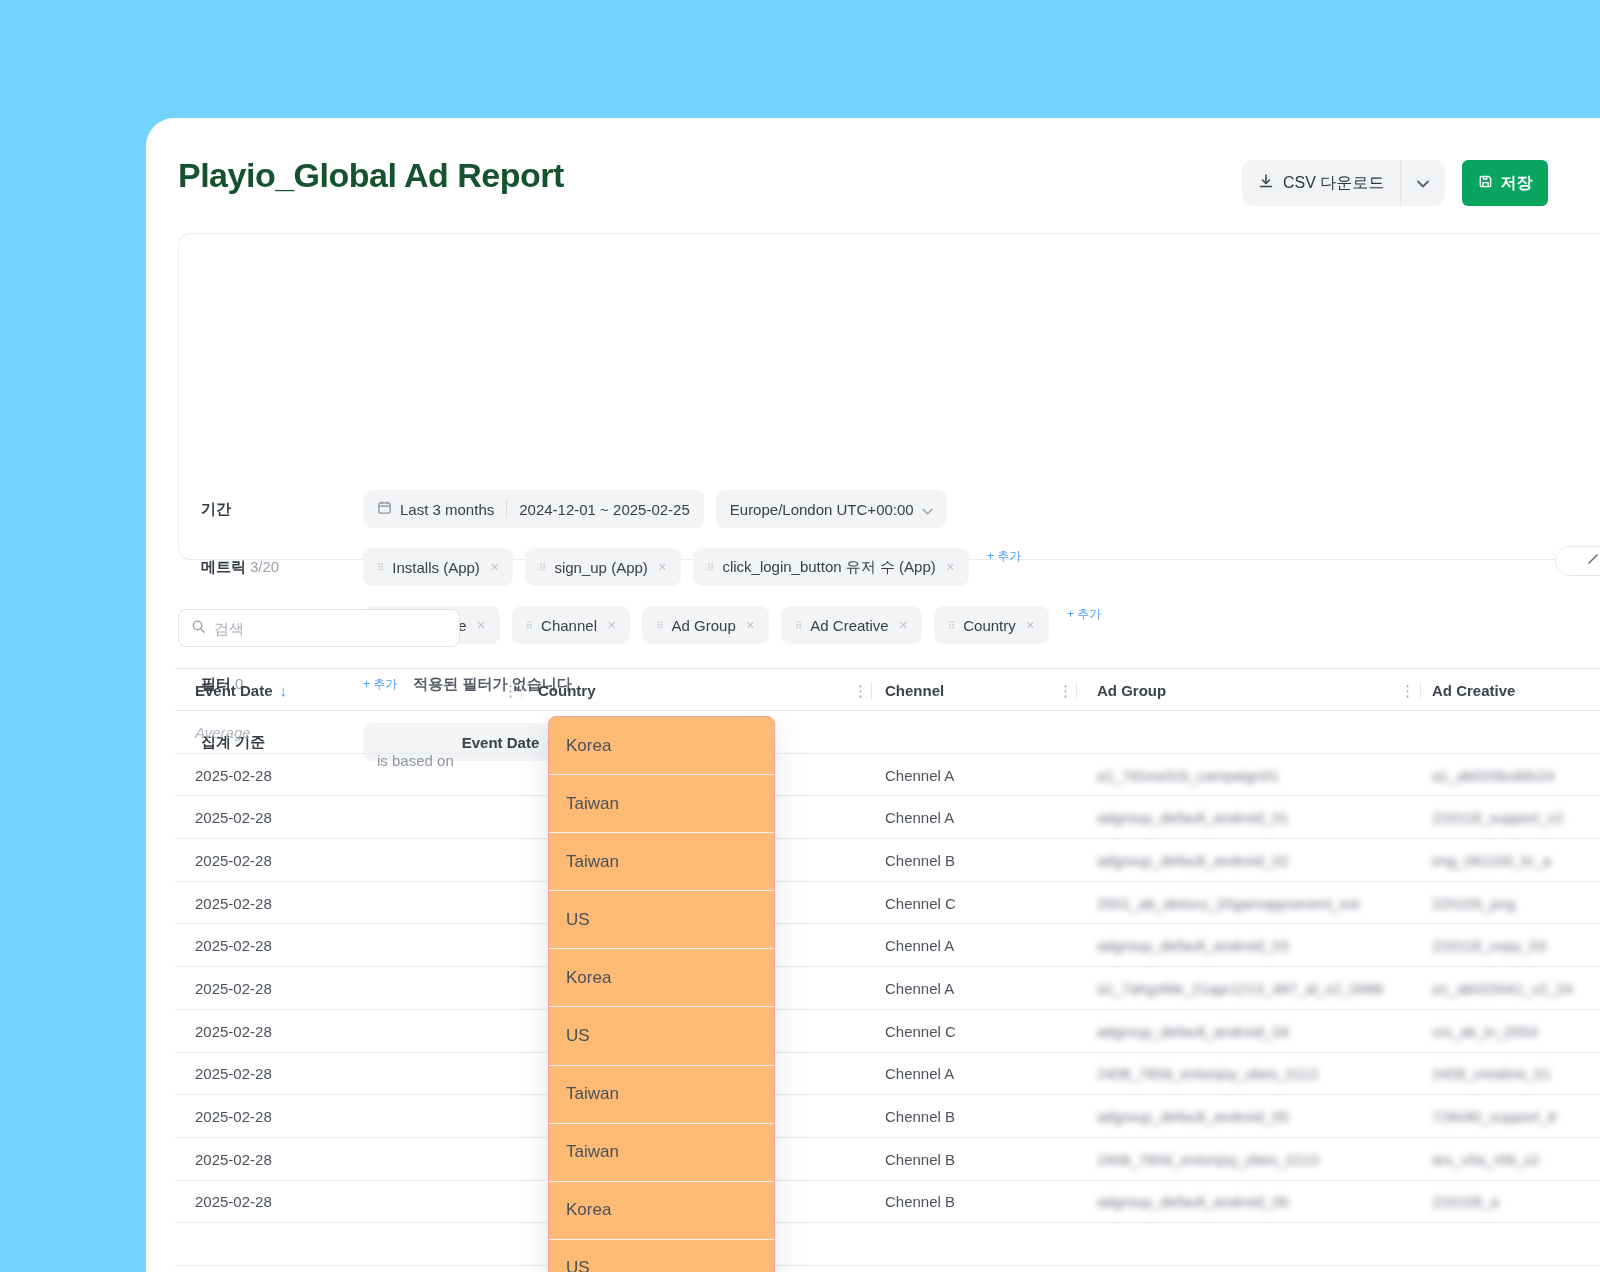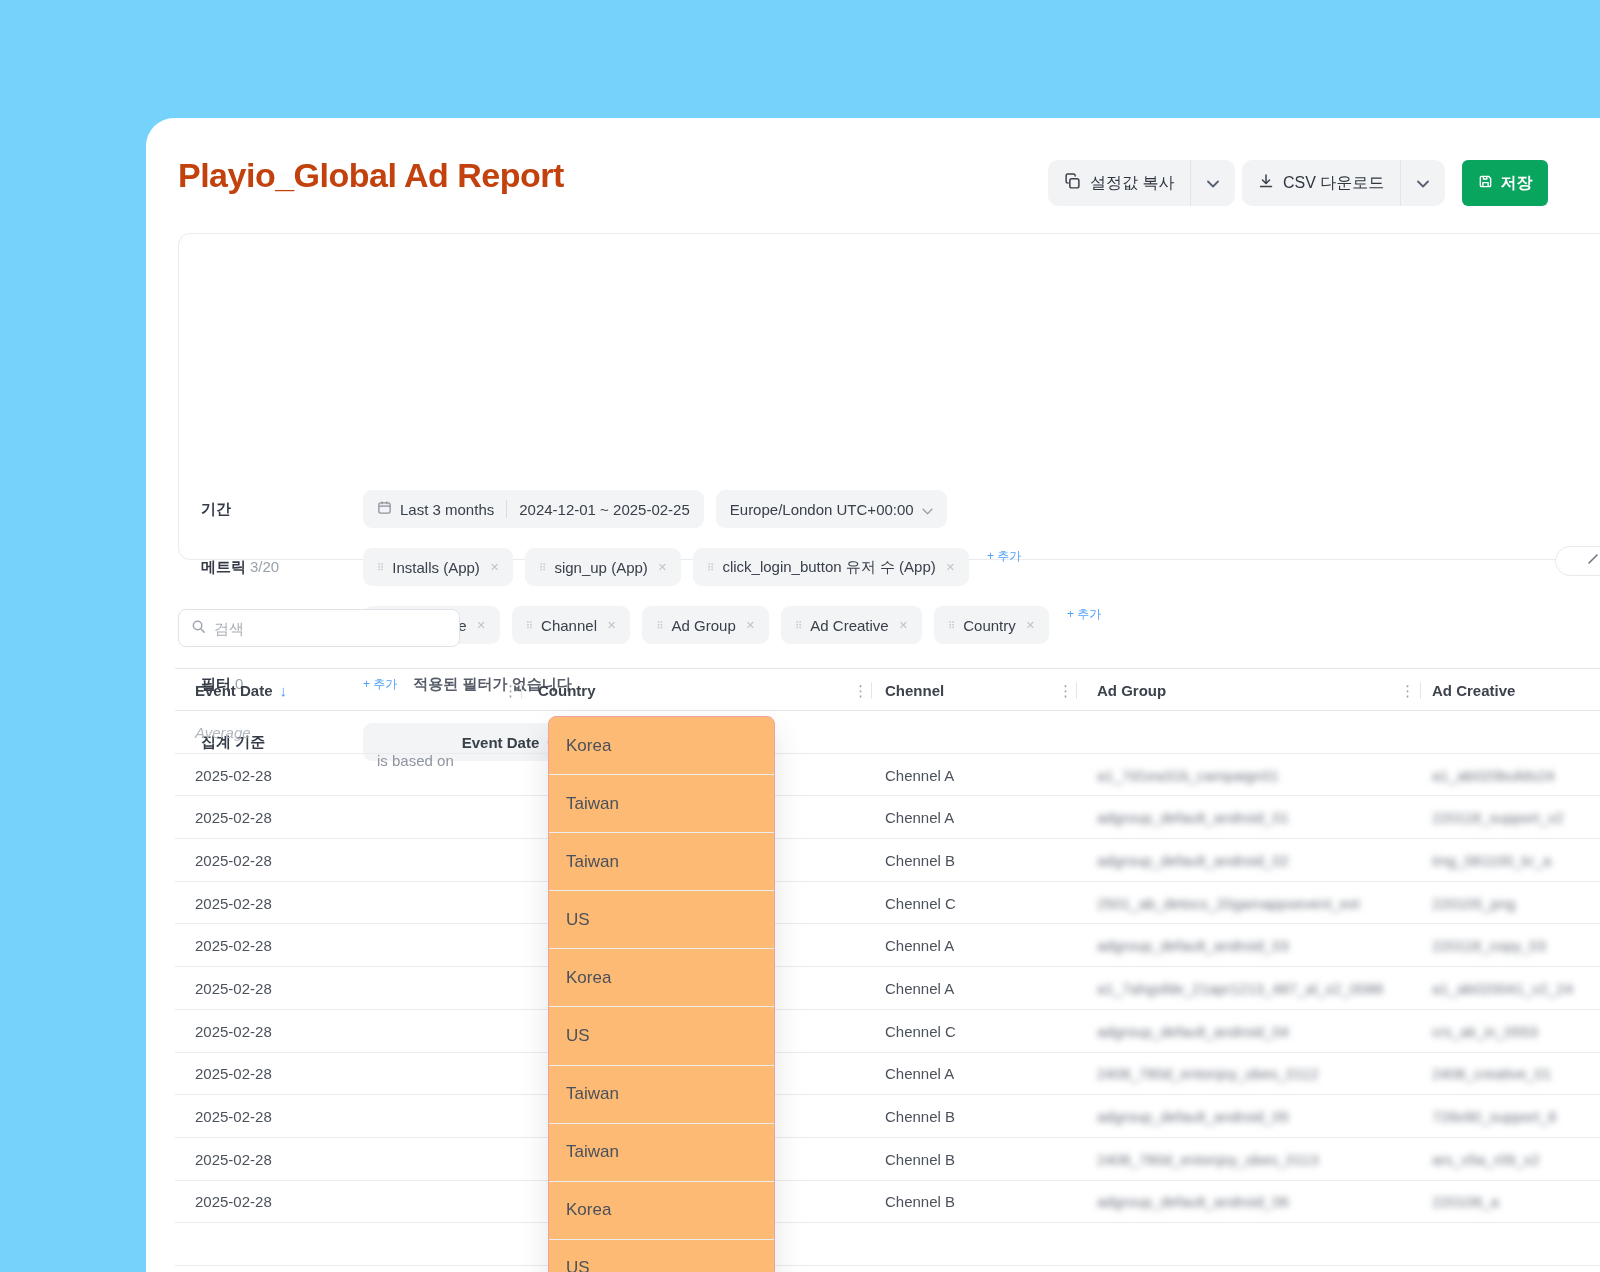--- a/index.html
+++ b/index.html
@@ -8,21 +8,21 @@
     position:relative; width:1600px; height:1272px; overflow:hidden;
     background:#75d2fa; font-family:"Liberation Sans", sans-serif;
   }
   .card {
     position:absolute; left:146px; top:118px; width:1494px; height:1240px;
     background:#ffffff; border-radius:28px 0 0 0;
   }
   
   .page-title {
     position:absolute; left:32px; top:38px;
-    font-size:34px; font-weight:700; color:#c2410c; letter-spacing:-0.5px;
+    font-size:34px; font-weight:700; color:#14532d; letter-spacing:-0.5px;
   }
   .header-actions { position:absolute; top:42px; left:0; width:100%; height:46px; }
   .split-btn {
     position:absolute; height:46px; background:#f1f3f5; border-radius:10px;
     display:flex; align-items:center; cursor:pointer;
   }
   .sb-main { display:flex; align-items:center; gap:9px; padding:0 16px;
     font-size:16px; color:#2e353f; white-space:nowrap; }
   .sb-divider { width:1px; height:46px; background:#e3e6e9; }
   .sb-caret { width:44px; display:flex; justify-content:center; align-items:center; height:46px; }
@@ -108,35 +108,20 @@
 </style>
 </head>
 <body>
 
 <div class="screen">
   <div class="card">
 
     <div class="page-title">Playio_Global Ad Report</div>
 
     <div class="header-actions">
-      <div class="split-btn btn-copy">
-        <span class="sb-main">
-          <span><svg width="17" height="17" viewBox="0 0 16 16" fill="none" stroke="#3a414b" stroke-width="1.4">
-                <rect x="5.5" y="5.5" width="8.5" height="8.5" rx="1.8"></rect>
-                <path d="M10.5 3.2v-.7a1.5 1.5 0 0 0-1.5-1.5H3.5A1.5 1.5 0 0 0 2 2.5V8a1.5 1.5 0 0 0 1.5 1.5h.8"></path>
-              </svg></span>
-          <span>설정값 복사</span>
-        </span>
-        <span class="sb-divider"></span>
-        <span class="sb-caret">
-          <span><svg width="12" height="8" viewBox="0 0 12 8" fill="none">
-                <path d="M1 1.5L6 6.5L11 1.5" stroke="#566070" stroke-width="1.8" stroke-linecap="round" stroke-linejoin="round"></path>
-              </svg></span>
-        </span>
-      </div>
 
       <div class="split-btn btn-csv">
         <span class="sb-main">
           <span><svg width="16" height="16" viewBox="0 0 16 16" fill="none" stroke="#3a414b" stroke-width="1.5" stroke-linecap="round" stroke-linejoin="round">
                 <path d="M8 2v8"></path>
                 <path d="M4.5 7L8 10.5L11.5 7"></path>
                 <path d="M2.5 13.5h11"></path>
               </svg></span>
           <span>CSV 다운로드</span>
         </span>

